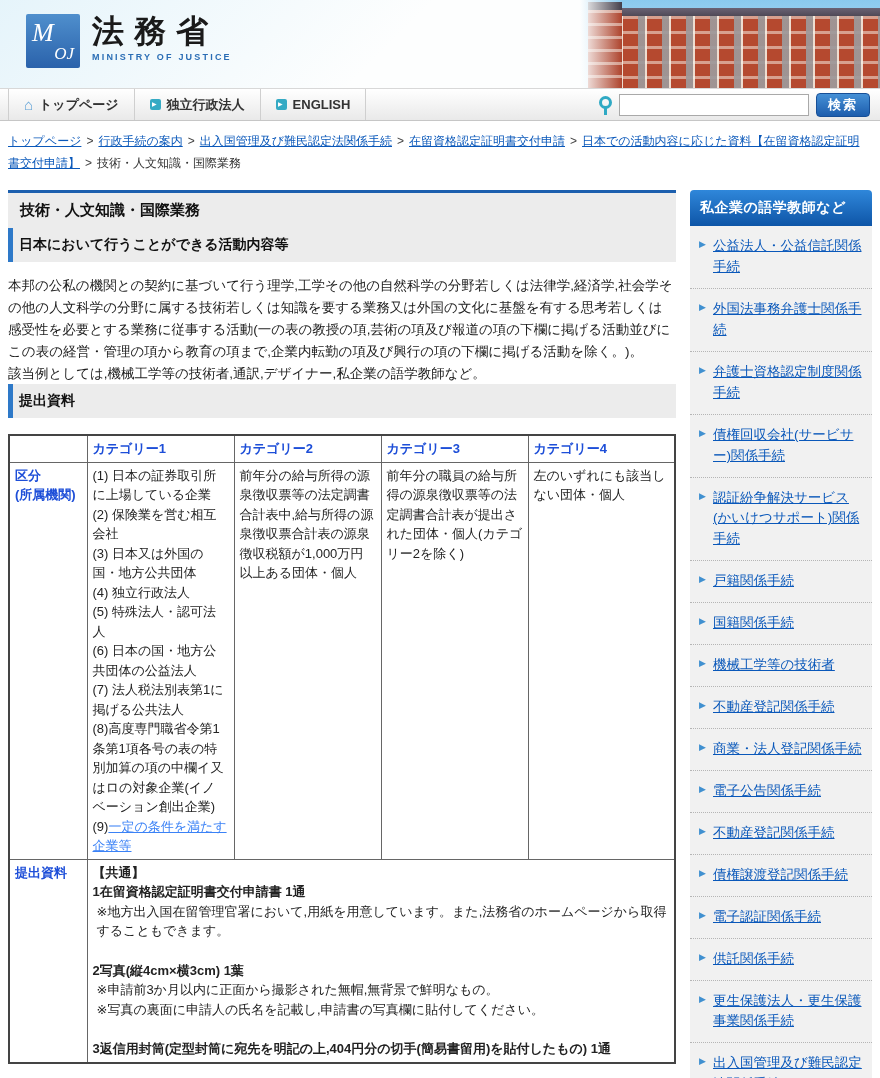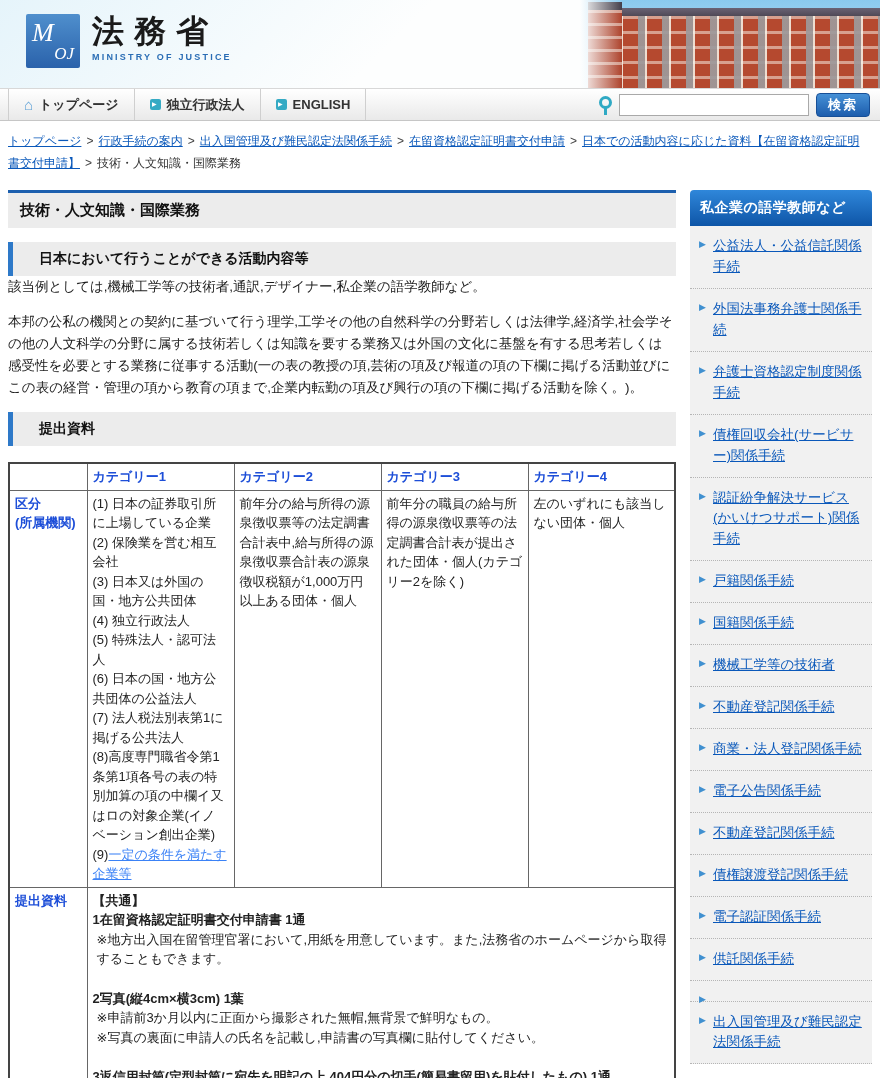--- a/index.html
+++ b/index.html
@@ -69,22 +69,22 @@
   .breadcrumb { padding:10px 10px 8px 8px; font-size:12px; line-height:1.8; color:#333; }
   .breadcrumb a { color:#0a58ba; text-decoration:underline; }
   .breadcrumb .sep { margin:0 5px; color:#444; }
   
   .content { display:flex; padding:8px 8px 0 8px; align-items:flex-start; }
   .main { width:668px; margin-right:14px; }
   .sidebar { width:182px; }
   
   .pagetitle { border-top:3px solid #1c5fae; background:#ececec; padding:8px 12px;
     font-size:15px; font-weight:bold; color:#111; }
-  .h2bar { margin-top:14px; background:#ececec; border-left:5px solid #2e79c8;
-    padding:8px 26px; font-size:14px; font-weight:bold; color:#111; }
+  .h2bar { background:#ececec; border-left:5px solid #2e79c8;
+    padding:8px 6px; font-size:14px; font-weight:bold; color:#111; }
   .para { margin-top:13px; font-size:13.5px; line-height:1.62; color:#1c1c1c; }
   .prelines { white-space:pre-line; }
   
   table.cats { margin-top:16px; border-collapse:collapse; table-layout:fixed; width:668px;
     border:2px solid #444; font-size:13px; }
   table.cats th, table.cats td { border:1px solid #666; vertical-align:top; padding:3px 5px;
     line-height:1.5; text-align:left; }
   table.cats th { font-weight:bold; color:#1d4ed8; }
   col.c0 { width:78px; } col.cN { width:147px; }
   td a, .cell a { color:#3b82f6; text-decoration:underline; }
@@ -144,22 +144,22 @@
 
 <div class="breadcrumb">
   <a href="#">トップページ</a><span class="sep">&gt;</span><a href="#">行政手続の案内</a><span class="sep">&gt;</span><a href="#">出入国管理及び難民認定法関係手続</a><span class="sep">&gt;</span><a href="#">在留資格認定証明書交付申請</a><span class="sep">&gt;</span><a href="#">日本での活動内容に応じた資料【在留資格認定証明書交付申請】</a><span class="sep">&gt;</span><span>技術・人文知識・国際業務</span>
 </div>
 
 <div class="content">
   <div class="main">
     <div class="pagetitle">技術・人文知識・国際業務</div>
 
     <div class="h2bar">日本において行うことができる活動内容等</div>
+    <div class="para">本邦の公私の機関との契約に基づいて行う理学,工学その他の自然科学の分野若しくは法律学,経済学,社会学その他の人文科学の分野に属する技術若しくは知識を要する業務又は外国の文化に基盤を有する思考若しくは感受性を必要とする業務に従事する活動(一の表の教授の項,芸術の項及び報道の項の下欄に掲げる活動並びにこの表の経営・管理の項から教育の項まで,企業内転勤の項及び興行の項の下欄に掲げる活動を除く。)。</div>
     <div class="para" style="margin-top:0;">該当例としては,機械工学等の技術者,通訳,デザイナー,私企業の語学教師など。</div>
-    <div class="para">本邦の公私の機関との契約に基づいて行う理学,工学その他の自然科学の分野若しくは法律学,経済学,社会学その他の人文科学の分野に属する技術若しくは知識を要する業務又は外国の文化に基盤を有する思考若しくは感受性を必要とする業務に従事する活動(一の表の教授の項,芸術の項及び報道の項の下欄に掲げる活動並びにこの表の経営・管理の項から教育の項まで,企業内転勤の項及び興行の項の下欄に掲げる活動を除く。)。</div>
 
     <div class="h2bar">提出資料</div>
 
     <table class="cats">
       <colgroup>
           <col class="c0">
           <col class="cN">
           <col class="cN">
           <col class="cN">
           <col class="cN">
@@ -216,19 +216,19 @@
       <li><span class="arr">▶</span><a href="#">戸籍関係手続</a></li>
       <li><span class="arr">▶</span><a href="#">国籍関係手続</a></li>
       <li><span class="arr">▶</span><a href="#">機械工学等の技術者</a></li>
       <li><span class="arr">▶</span><a href="#">不動産登記関係手続</a></li>
       <li><span class="arr">▶</span><a href="#">商業・法人登記関係手続</a></li>
       <li><span class="arr">▶</span><a href="#">電子公告関係手続</a></li>
       <li><span class="arr">▶</span><a href="#">不動産登記関係手続</a></li>
       <li><span class="arr">▶</span><a href="#">債権譲渡登記関係手続</a></li>
       <li><span class="arr">▶</span><a href="#">電子認証関係手続</a></li>
       <li><span class="arr">▶</span><a href="#">供託関係手続</a></li>
-      <li><span class="arr">▶</span></li>
+      <li><span class="arr">▶</span><a href="#">更生保護法人・更生保護事業関係手続</a></li>
       <li><span class="arr">▶</span><a href="#">出入国管理及び難民認定法関係手続</a></li>
 
     </ul>
 
   </div>
 </div>
 
 </body></html>

